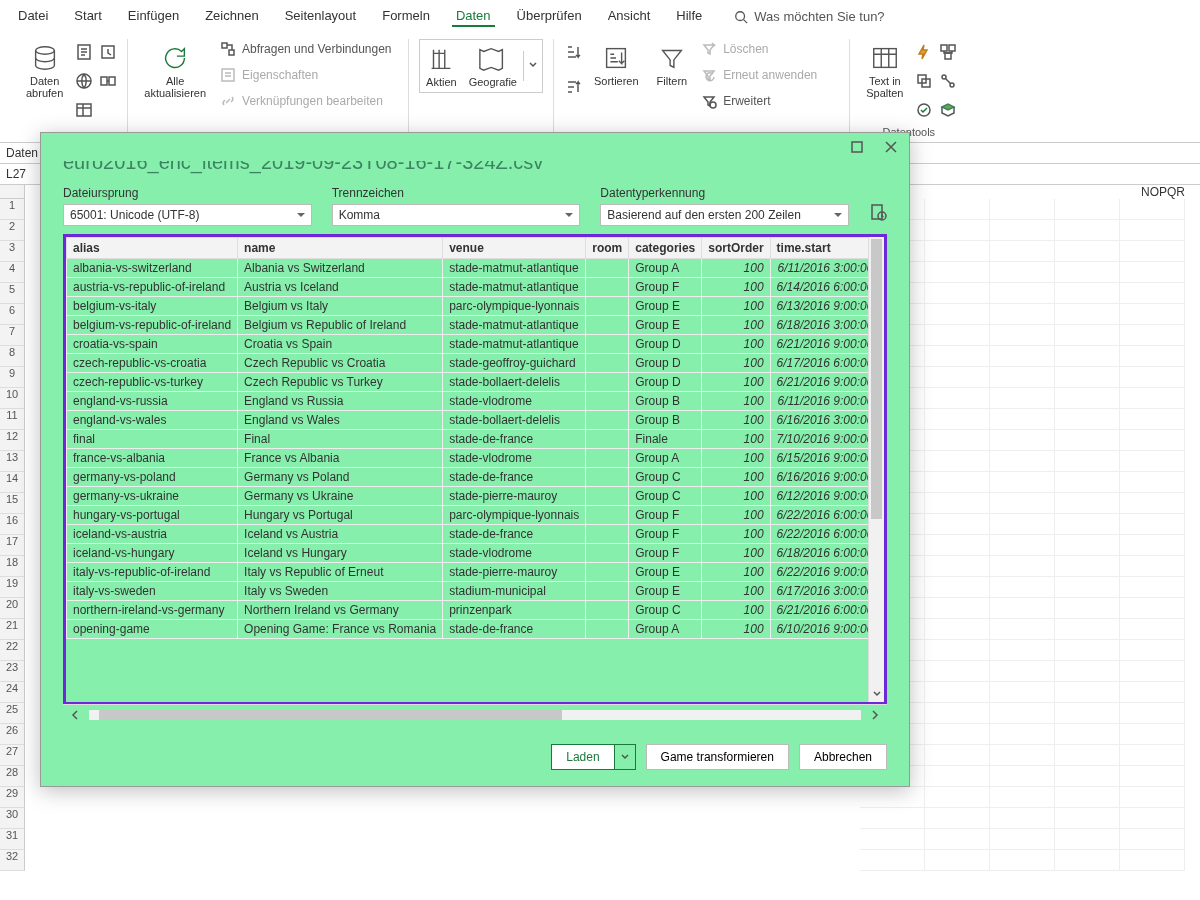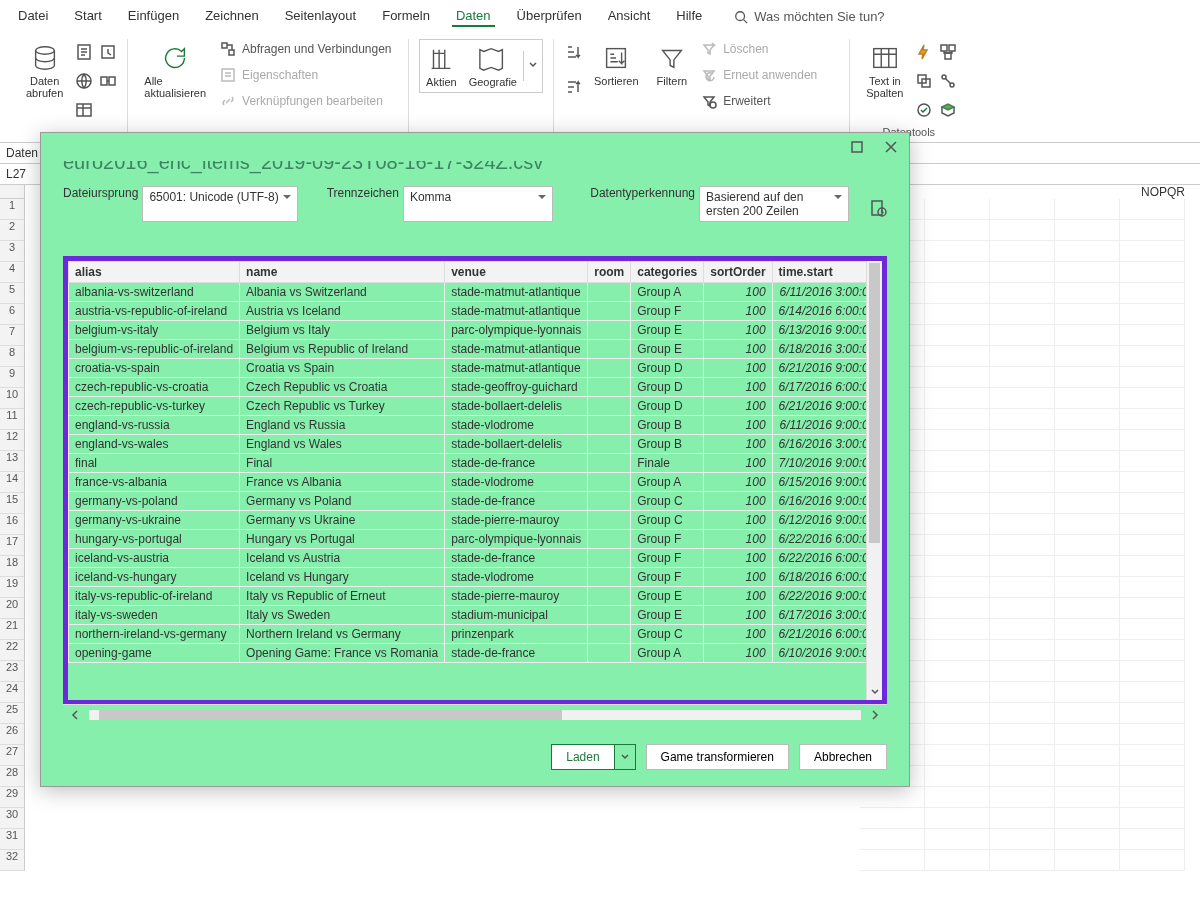--- a/index.html
+++ b/index.html
@@ -36,27 +36,27 @@
 .row { display: flex; }
 .rh { width: 25px; border-right: 1px solid #ccc; border-bottom: 1px solid #ddd; text-align: center; font-size: 11px; color: #555; background: #f3f3f3; }
 .cell { width: 65px; height: 21px; border-right: 1px solid #eee; border-bottom: 1px solid #eee; }
 
 .dialog { position: absolute; left: 40px; top: 132px; width: 870px; height: 655px; background: #86efac; border: 1px solid #999; box-shadow: 0 4px 20px rgba(0,0,0,0.25); display: flex; flex-direction: column; }
 .dialog-titlebar { display: flex; justify-content: flex-end; padding: 4px 6px; gap: 10px; }
 .dialog-titlebar .winbtn { width: 24px; height: 20px; display: flex; align-items: center; justify-content: center; cursor: pointer; }
 .dialog-body { padding: 0 22px 16px 22px; display: flex; flex-direction: column; flex: 1; overflow: hidden; }
 .dialog-title { font-size: 20px; color: #3d8361; margin-bottom: 12px; margin-top: -10px; }
 .dialog-controls-row { display: flex; gap: 20px; margin-bottom: 8px; }
-.dc-col { display: flex; flex-direction: row; gap: 4px; font-size: 12px; }
+.dc-col { display: flex; flex-direction: column; gap: 4px; font-size: 12px; }
 .dc-col label { color: #333; }
 .dc-select { border: 1px solid #bbb; padding: 3px 18px 3px 6px; font-size: 12px; background: #fff; position: relative; min-width: 150px; }
 .dc-select::after { content: ""; position: absolute; right: 6px; top: 8px; border: 4px solid transparent; border-top-color: #666; }
 .dc-icon-right { margin-left: auto; align-self: flex-end; padding-bottom: 2px; }
 
-.preview-table-wrap { flex: 1; border: 5px solid #6d28d9; overflow: hidden; display: flex; margin-top: 26px; }
+.preview-table-wrap { flex: 1; border: 3px solid #6d28d9; overflow: hidden; display: flex; }
 .preview-scroll { overflow: hidden; flex: 1; }
 table.preview { border-collapse: collapse; width: 100%; font-size: 12px; }
 table.preview th { background: #f3f3f3; border: 1px solid #ddd; text-align: left; padding: 3px 6px; font-weight: 600; color: #333; }
 table.preview td { border: 1px solid #eee; padding: 2px 6px; white-space: nowrap; }
 table.preview td.num { text-align: right; font-style: italic; }
 table.preview td.date { font-style: italic; text-align: right; }
 .vscroll { width: 16px; background: #f1f1f1; border-left: 1px solid #ddd; display: flex; flex-direction: column; }
 .vscroll .thumb { background: #c8c8c8; margin: 2px; flex: 0 0 280px; }
 .vscroll .track { flex: 1; }
 .vscroll .arrowbtn { height: 16px; display: flex; align-items: center; justify-content: center; }
@@ -136,21 +136,21 @@
       </div>
     </div>
   </div>
 
   <div class="ribbon-group">
     <div class="ribbon-group-row">
       <div class="ribbon-bigbtn">
         <svg viewBox="0 0 32 32">
             <path d="M26 16a10 10 0 1 1-3-7l3-3v8h-8" stroke="#1a7a3c"></path>
           </svg>
-        <span style="white-space:pre-line;text-align:left">Alle
+        <span style="white-space:pre-line;text-align:center">Alle
 aktualisieren</span>
       </div>
       <div class="ribbon-smallcol" style="min-width:180px">
         <div class="ribbon-smallbtn">
           <svg viewBox="0 0 16 16">
               <rect x="2" y="2" width="5" height="5"></rect>
               <rect x="9" y="9" width="5" height="5"></rect>
               <path d="M7 4h5v5"></path>
             </svg>
           <span>Abfragen und Verbindungen</span>

